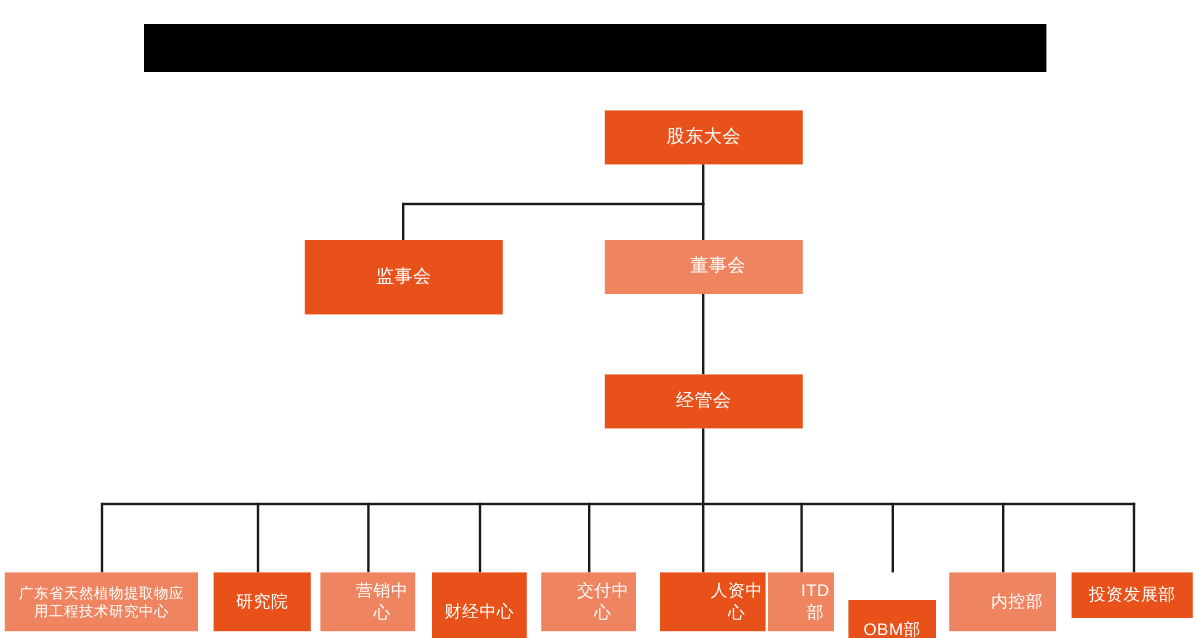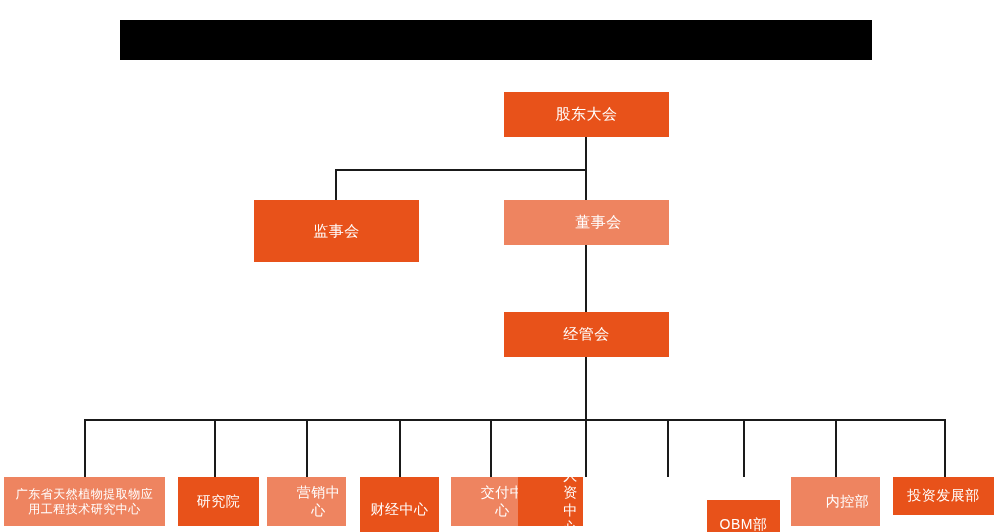--- a/index.html
+++ b/index.html
@@ -98,22 +98,23 @@
 用工程技术研究中心</div>
 
   <div class="node dark leaf" style="left:178px; top:477px; width:81px; height:49px;">研究院</div>
 
   <div class="node light leaf" style="left:267px; top:477px; width:79px; height:49px;">营销中心</div>
 
   <div class="node dark leaf" style="left:360px; top:477px; width:79px; height:65px;">财经中心</div>
 
   <div class="node light leaf" style="left:451px; top:477px; width:79px; height:49px;">交付中心</div>
 
-  <div class="node dark leaf" style="left:518px; top:477px; width:65px; height:49px;padding-left:40px;">人资中心</div>
+  <div class="node dark leaf" style="left:550px; top:477px; width:88px; height:49px;padding-left:40px;">人资中心</div>
 
+  <div class="node light leaf" style="left:640px; top:477px; width:55px; height:49px;">ITD部</div>
 
   <div class="node dark leaf" style="left:707px; top:477px; width:73px; height:49px;margin-top:23px;">OBM部</div>
 
   <div class="node light leaf" style="left:791px; top:477px; width:89px; height:49px;">内控部</div>
 
   <div class="node dark leaf" style="left:893px; top:477px; width:101px; height:38px;">投资发展部</div>
 
 </div>
 
 </body></html>

